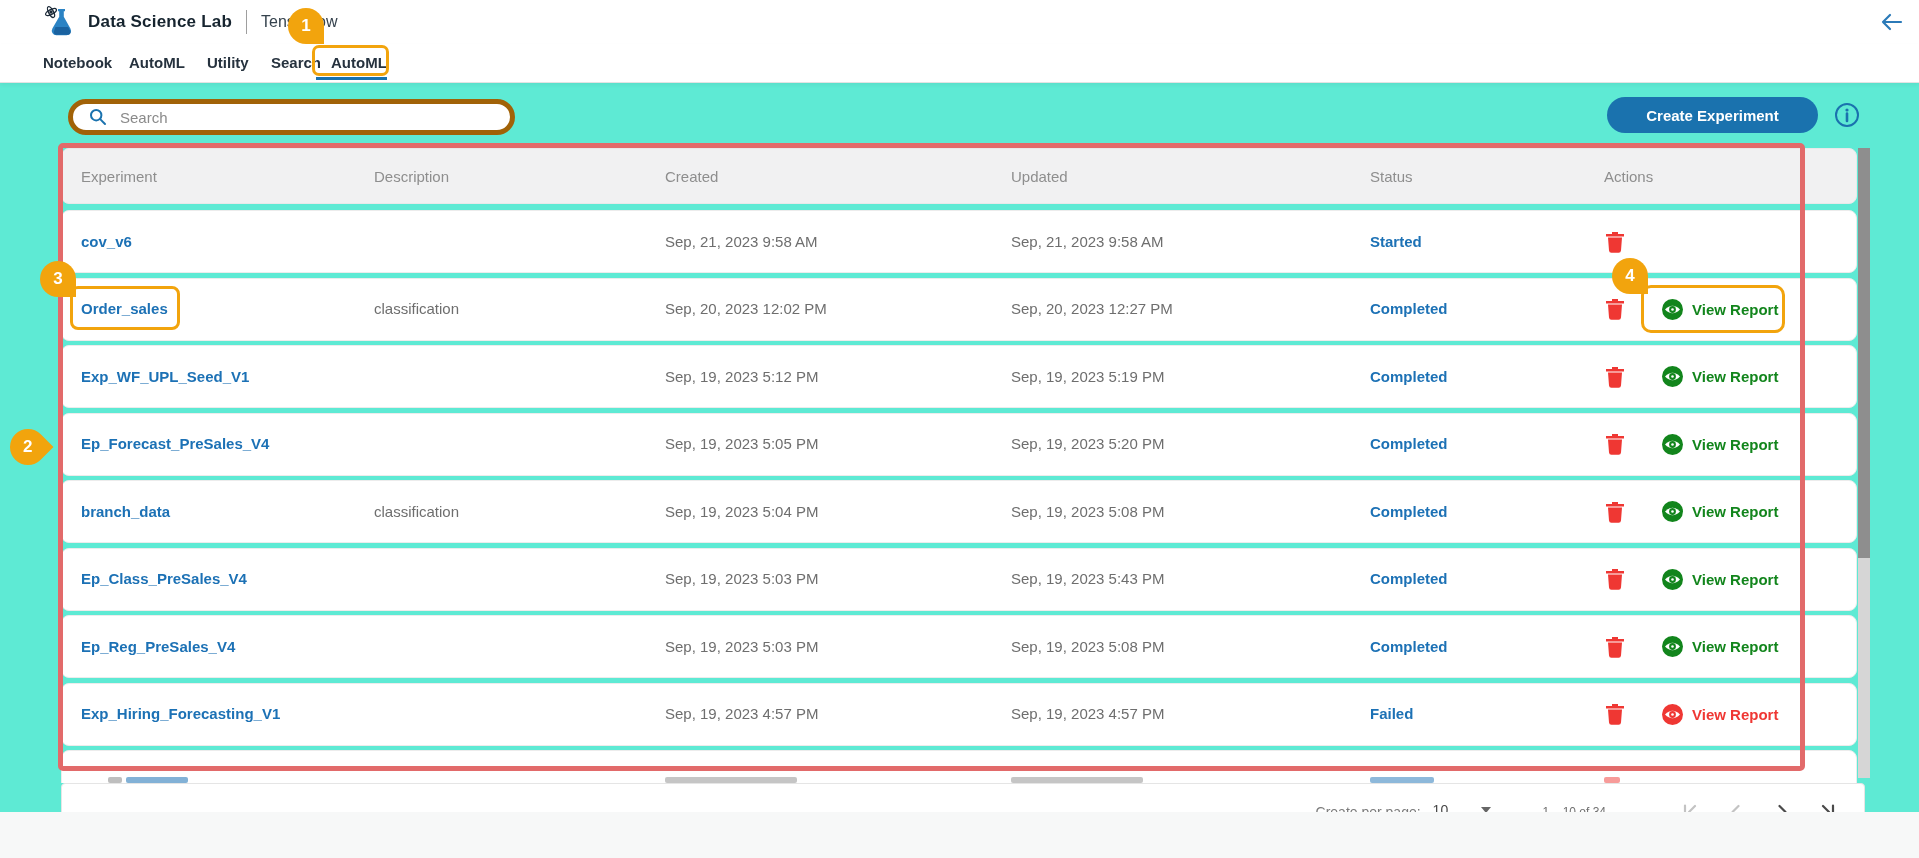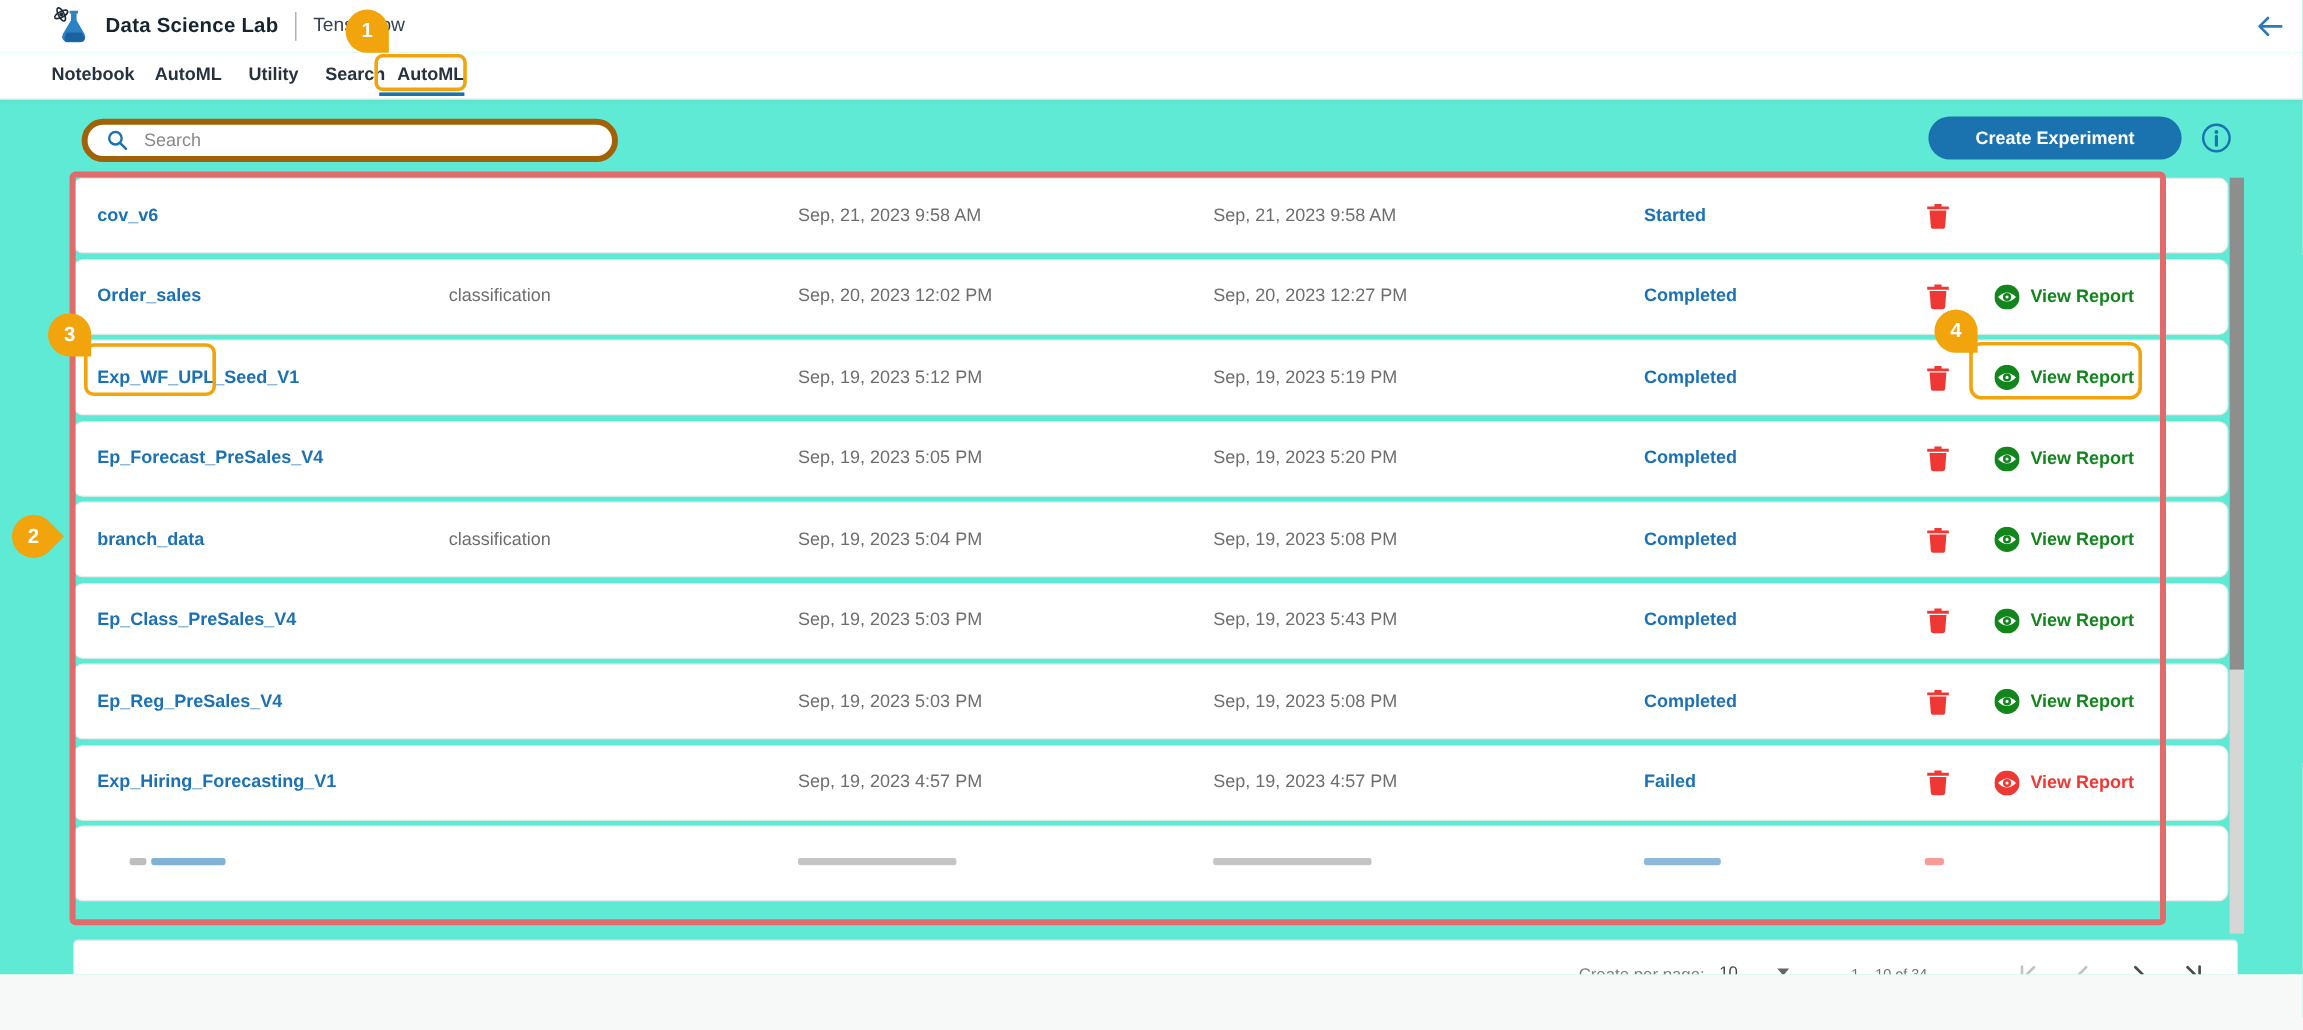--- a/index.html
+++ b/index.html
@@ -127,20 +127,28 @@
   </div>
   <button class="create-btn">Create Experiment</button>
   <svg class="info-btn" viewBox="0 0 26 26">
     <circle cx="13" cy="13" r="11" stroke="#1a72ae" stroke-width="2" fill="none"></circle>
     <circle cx="13" cy="8" r="1.6" fill="#1a72ae"></circle>
     <line x1="13" y1="11.5" x2="13" y2="19" stroke="#1a72ae" stroke-width="2.6" stroke-linecap="round"></line>
   </svg>
 
   <div class="rows-clip">
 
+    <div class="thead">
+      <div class="cell c-exp">Experiment</div>
+      <div class="cell c-desc">Description</div>
+      <div class="cell c-created">Created</div>
+      <div class="cell c-updated">Updated</div>
+      <div class="cell c-status">Status</div>
+      <div class="cell c-actions">Actions</div>
+    </div>
 
     <div class="trow">
       <div class="cell c-exp"><span class="exp-link">cov_v6</span></div>
       <div class="cell c-desc"><span class="desc-text"></span></div>
       <div class="cell c-created"><span class="date-text">Sep, 21, 2023 9:58 AM</span></div>
       <div class="cell c-updated"><span class="date-text">Sep, 21, 2023 9:58 AM</span></div>
       <div class="cell c-status"><span class="status-text">Started</span></div>
       <div class="cell c-actions">
         <button class="trash-btn"><svg viewBox="0 0 22 24" width="22" height="24">
               <path d="M8 2h6v2h6v2.4H2V4h6z" fill="#ef3733"></path>

